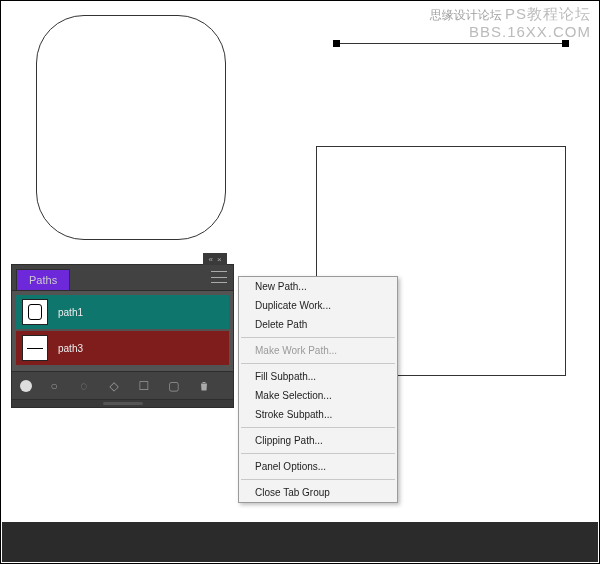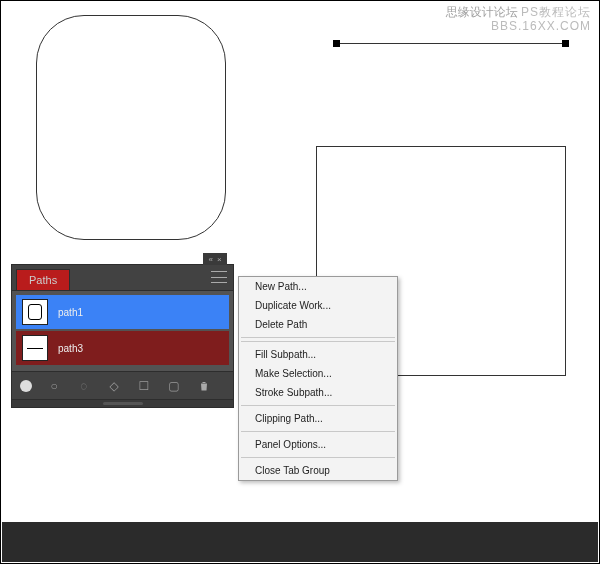--- a/index.html
+++ b/index.html
@@ -1,41 +1,41 @@
 <!DOCTYPE html>
 <html><head>
 <meta charset="utf-8">
 <style>
   * { margin: 0; padding: 0; box-sizing: border-box; }
   html, body { width: 600px; height: 564px; font-family: Tahoma, sans-serif; overflow: hidden; }
   body { background: #ffffff; position: relative; border: 1px solid #000; }
 
   .watermark { position: absolute; top: 4px; right: 8px; font-size: 12px; color: #a0a0a0; text-align: right; line-height: 1.2; }
-  .watermark .l2 { font-size: 12px; color: #bbb; letter-spacing: 1px; }
+  .watermark .l2 { font-size: 15px; color: #bbb; letter-spacing: 1px; }
 
   .shape { position: absolute; border: 1px solid #333; background: transparent; }
   .rounded-rect { left: 35px; top: 14px; width: 190px; height: 225px; border-radius: 48px; }
   .rectangle { left: 315px; top: 145px; width: 250px; height: 230px; }
 
   .line { position: absolute; top: 42px; left: 335px; width: 230px; height: 1px; background: #333; }
   .handle { width: 7px; height: 7px; background: #000; position: absolute; top: -3px; }
   .handle.left { left: -3px; }
   .handle.right { right: -3px; }
 
   
   .panel { position: absolute; left: 10px; top: 263px; width: 223px; background: #535353; border: 1px solid #2d2d2d; font-size: 11px; color: #ccc; }
   .panel-close { position: absolute; right: 6px; top: -12px; width: 24px; height: 12px; background: #3a3a3a; display: flex; justify-content: center; align-items: center; gap: 4px; font-size: 8px; }
   .panel-close span { color: #aaa; cursor: default; }
   .tab-bar { height: 26px; background: #424242; display: flex; align-items: flex-end; border-bottom: 1px solid #2d2d2d; padding-left: 4px; position: relative; }
-  .tab { padding: 4px 12px; background: #b91c1c; border: 1px solid #2d2d2d; border-bottom: none; font-size: 11px; }
+  .tab { padding: 4px 12px; background: #6d28d9; border: 1px solid #2d2d2d; border-bottom: none; font-size: 11px; }
   .menu-icon { position: absolute; right: 6px; top: 6px; width: 16px; height: 12px; display: flex; flex-direction: column; justify-content: space-between; cursor: pointer; }
   .menu-icon div { height: 1px; background: #aaa; }
   .path-list { padding: 4px; }
   .path-item { display: flex; align-items: center; height: 34px; margin-bottom: 2px; padding: 0 6px; }
-  .path-item.sel { background: #3b82f6; }
+  .path-item.sel { background: #0f766e; }
   .path-item:not(.sel) { background: #7f1d1d; }
   .thumb { width: 26px; height: 26px; background: #fff; border: 1px solid #222; margin-right: 10px; display: flex; align-items: center; justify-content: center; }
   .thumb .rr { width: 14px; height: 16px; border: 1px solid #000; border-radius: 3px; }
   .thumb .ln { width: 16px; height: 1px; background: #000; }
   .path-item span { font-size: 10px; color: #eee; }
   .panel-footer { height: 28px; background: #424242; border-top: 1px solid #2d2d2d; display: flex; align-items: center; justify-content: flex-start; padding: 0 8px; gap: 14px; }
   .foot-ico { width: 16px; height: 16px; display: flex; align-items: center; justify-content: center; color: #999; font-size: 12px; }
   .foot-ico.fill { background: #ddd; border-radius: 50%; width: 12px; height: 12px; }
   .foot-ico.trash svg { width: 12px; height: 12px; fill: #aaa; }
   .footer-bar { height: 8px; background: #3a3a3a; border-top: 1px solid #2d2d2d; position: relative; }
@@ -108,20 +108,21 @@
     </div>
   </div>
   <div class="footer-bar"></div>
 </div>
 
 <div class="context-menu">
   <div class="item"><span>New Path...</span></div>
   <div class="item"><span>Duplicate Work...</span></div>
   <div class="item"><span>Delete Path</span></div>
   <div class="sep"></div>
+  <div class="item disabled"><span>Make Work Path...</span></div>
   <div class="sep"></div>
   <div class="item"><span>Fill Subpath...</span></div>
   <div class="item"><span>Make Selection...</span></div>
   <div class="item"><span>Stroke Subpath...</span></div>
   <div class="sep"></div>
   <div class="item"><span>Clipping Path...</span></div>
   <div class="sep"></div>
   <div class="item"><span>Panel Options...</span></div>
   <div class="sep"></div>
   <div class="item"><span>Close Tab Group</span></div>

